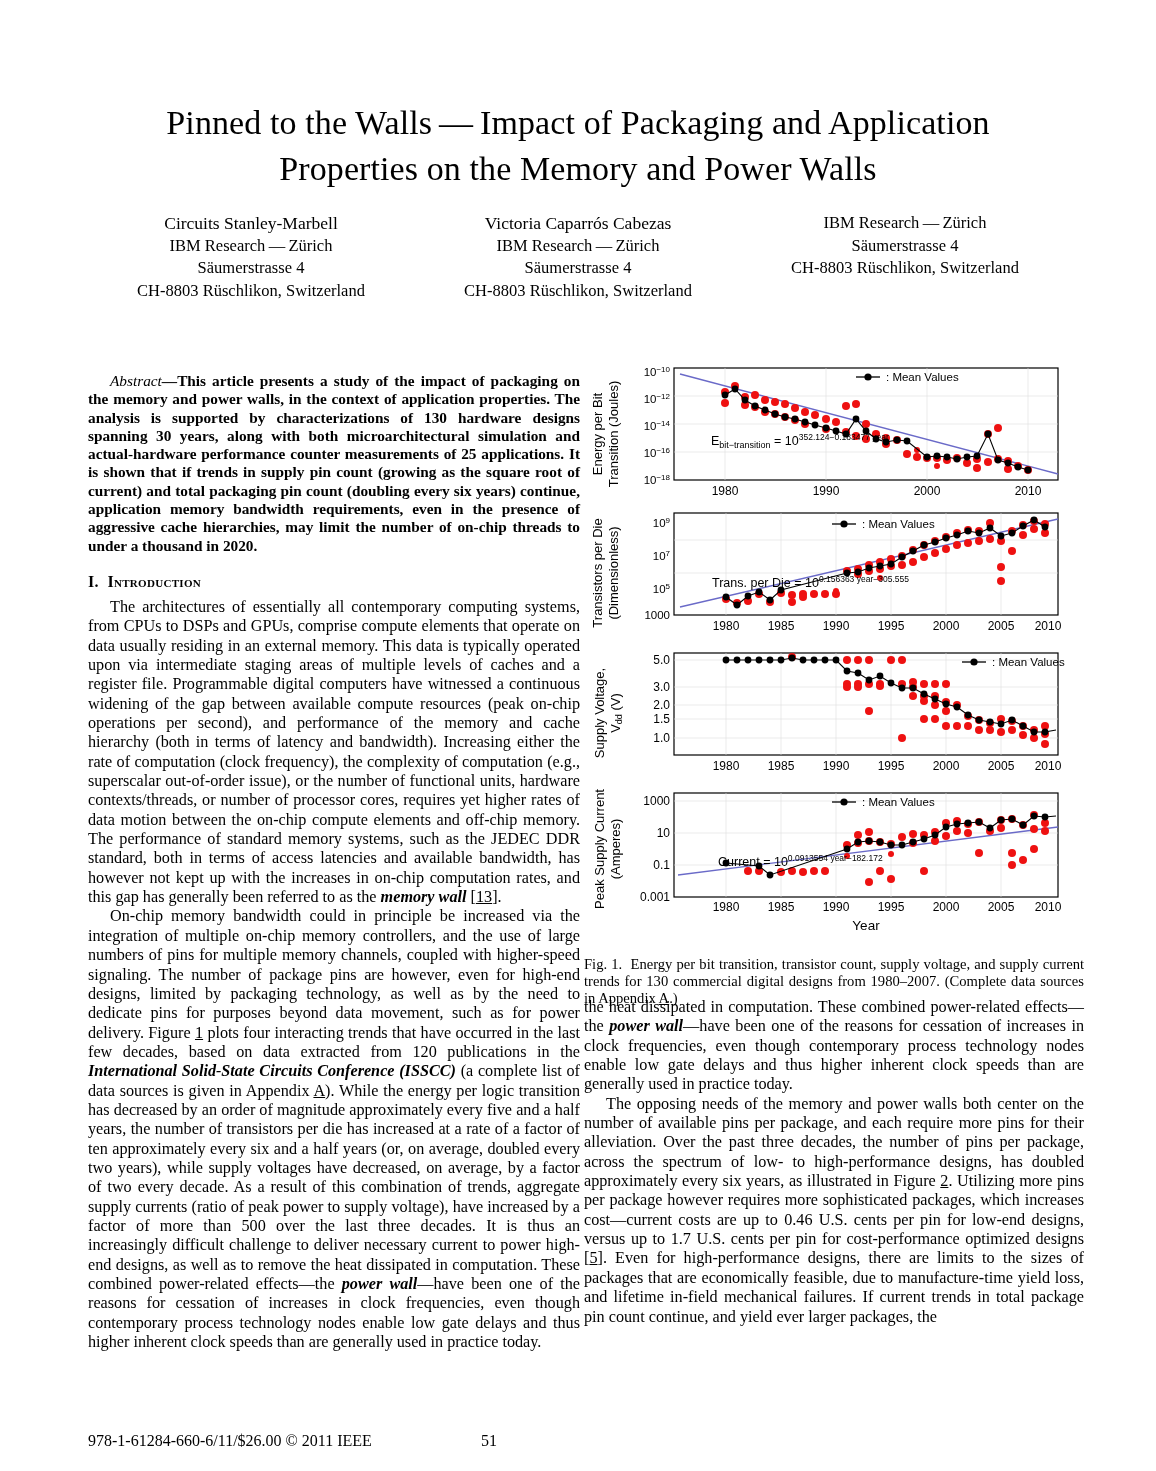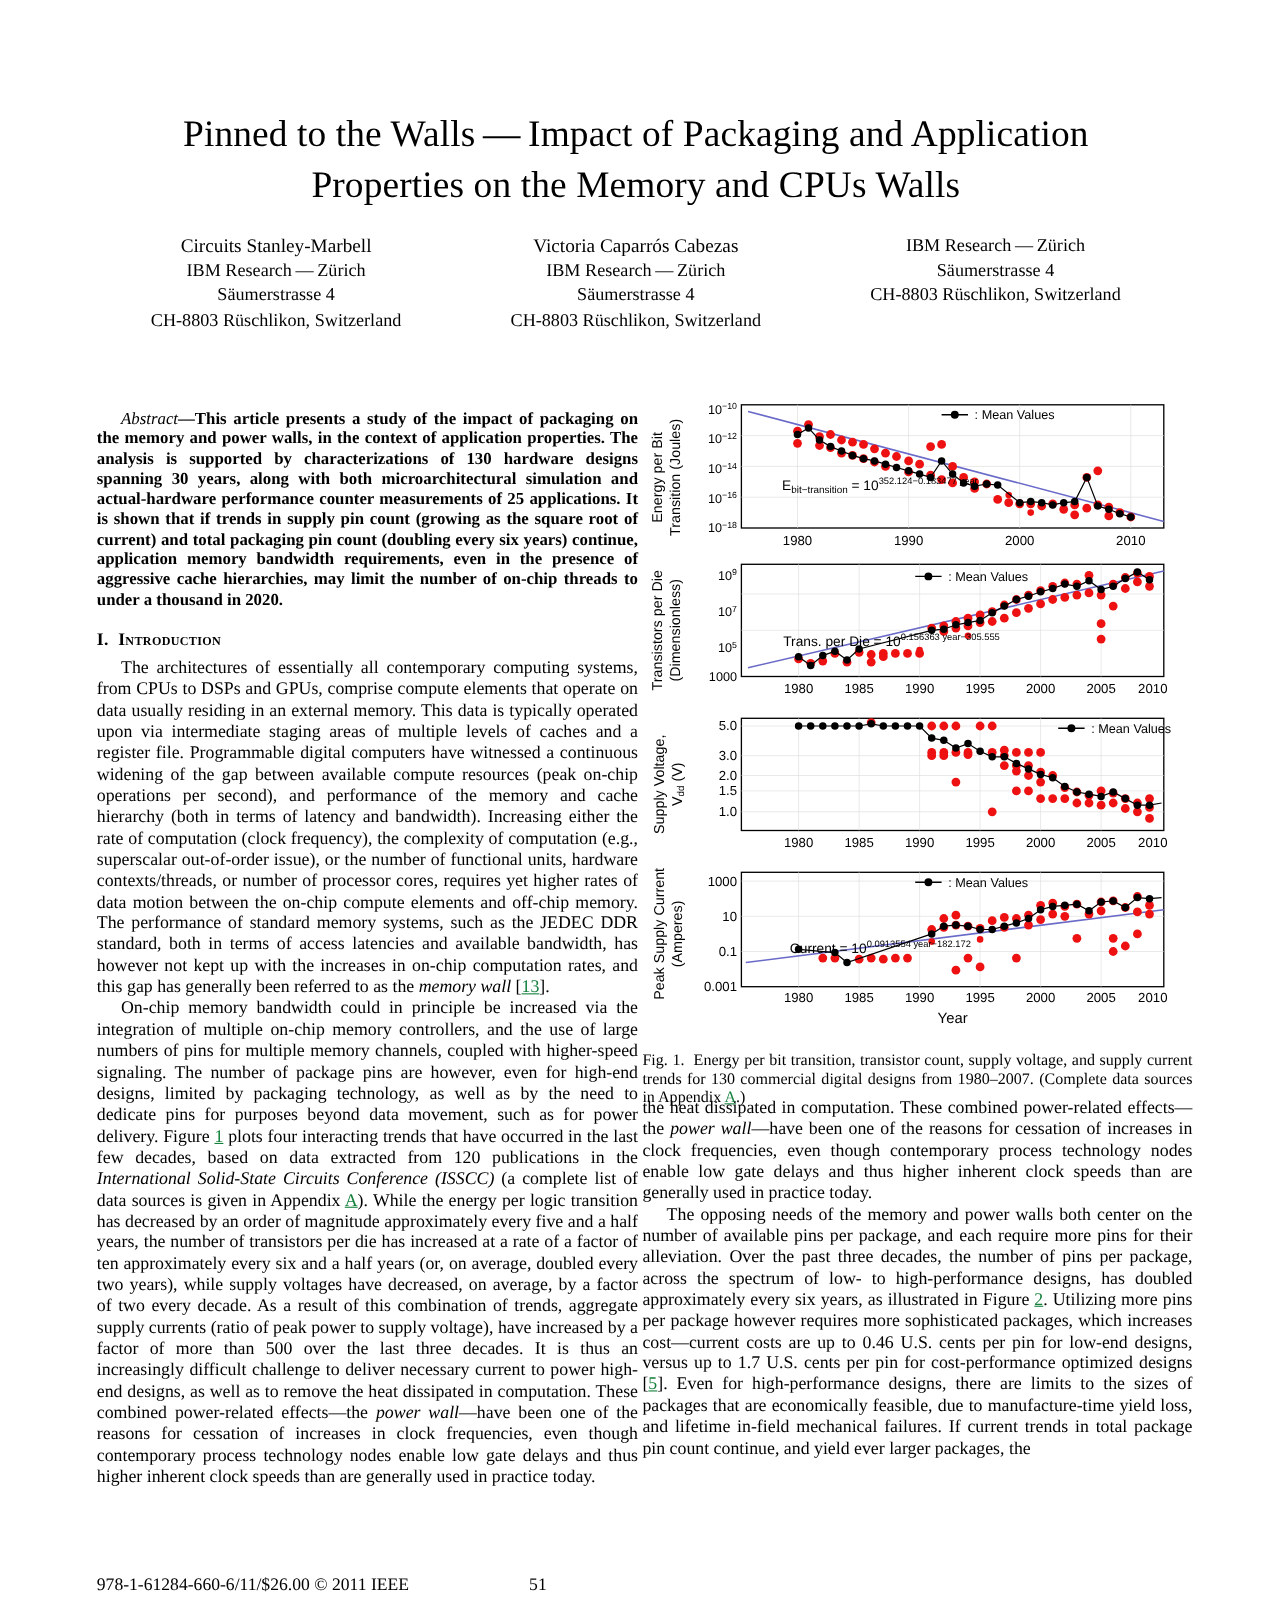--- a/index.html
+++ b/index.html
@@ -87,22 +87,22 @@
   h2.section {
     margin: 18px 0 7px 0;
     font-size: 16px;
     font-weight: bold;
     text-align: left;
     font-variant: small-caps;
     letter-spacing: 0.3px;
   }
   h2.section .numeral { font-variant: normal; }
 
-  .lnk { color: #15803d; margin-top: 44px; }
-  .ital { font-style: italic; }
+  .lnk { color: #000000; margin-top: 44px; }
+  .ital { font-style: italic; font-weight: bold; }
 
   
   .figure {
     position: relative;
     width: 500px;
   }
   .fig-caption {
     margin-top: 9px;
     font-size: 14.6px;
     line-height: 17.2px;
@@ -128,21 +128,21 @@
 
   text { font-family: "Liberation Sans", sans-serif; }
 </style>
 </head>
 <body>
 
 <div class="page">
 
   <div class="title">
     <div>Pinned to the Walls — Impact of Packaging and Application</div>
-    <div>Properties on the Memory and CPUs Walls</div>
+    <div>Properties on the Memory and Power Walls</div>
   </div>
 
   <div class="authors">
     <div class="author-col">
       <div class="author-name">Circuits Stanley-Marbell</div>
       <div>IBM Research — Zürich</div>
       <div>Säumerstrasse 4</div>
       <div>CH-8803 Rüschlikon, Switzerland</div>
     </div>
     <div class="author-col">

